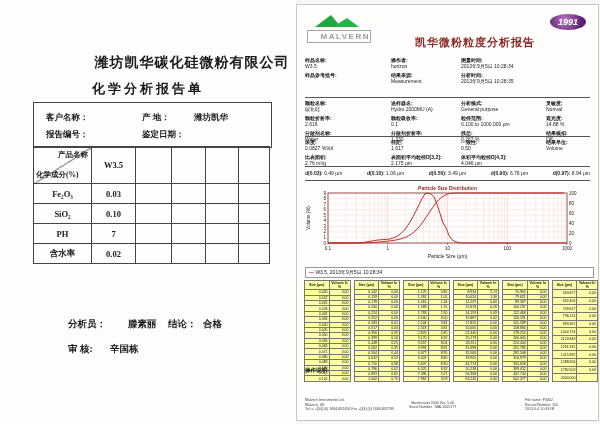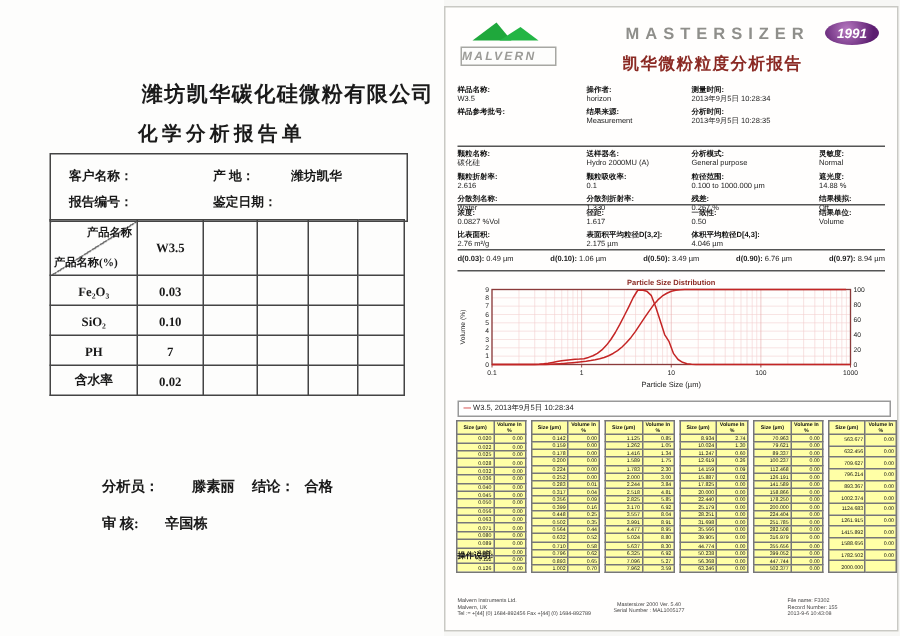--- a/index.html
+++ b/index.html
@@ -13,21 +13,21 @@
   .chemtbl{position:absolute;left:33px;top:146px;border-collapse:collapse;table-layout:fixed;}
   .chemtbl td{border:1px solid #444;font-size:8.5px;font-weight:bold;text-align:center;padding:0;height:19px;}
   .chemtbl td.diag{position:relative;height:36px;background:
      linear-gradient(to bottom right, rgba(0,0,0,0) 49.4%, #555 49.4%, #555 50.8%, rgba(0,0,0,0) 50.8%);}
   .diag .tr{position:absolute;top:3px;right:3px;font-size:7.5px;text-align:center;}
   .diag .bl{position:absolute;bottom:3px;left:2px;font-size:7.5px;}
   .lp .sign{position:absolute;font-size:9.5px;font-weight:bold;white-space:nowrap;}
   
   .rp{position:absolute;left:296px;top:4px;width:301px;height:415px;background:#fffefd;border:1px solid #c9c9c4;}
   .mlogo{position:absolute;left:10px;top:8px;width:64px;}
-  .mlogo .word{border:1.5px solid #a7a7a3;color:#9b9b97;font-size:8px;font-weight:bold;letter-spacing:1.5px;text-align:left;padding:1px 0;margin-top:-2px;background:#fdfdfc;font-style:italic;}
+  .mlogo .word{border:1.5px solid #a7a7a3;color:#9b9b97;font-size:8px;font-weight:bold;letter-spacing:1.5px;text-align:right;padding:1px 0;margin-top:-2px;background:#fdfdfc;}
   .mastersizer{position:absolute;left:120px;top:12px;font-size:11px;font-weight:bold;letter-spacing:4px;color:#8f8f8b;white-space:nowrap;}
   .badge2000{position:absolute;left:253px;top:9px;width:36px;height:16px;border-radius:50%;background:radial-gradient(circle at 40% 35%, #b678c0, #5c1d70 75%);color:#fff;font-size:9px;font-style:italic;font-weight:bold;text-align:center;line-height:16px;}
   .rpttitle{position:absolute;left:118px;top:30px;font-size:11px;font-weight:bold;color:#8b2a24;letter-spacing:1px;}
   .meta{position:absolute;left:8px;width:285px;}
   .meta .mrow{display:grid;margin-bottom:3px;}
   .mlabel{font-size:5px;font-weight:bold;color:#111;line-height:6px;white-space:nowrap;}
   .mval{font-size:5px;color:#222;line-height:6px;white-space:nowrap;}
   .sep{position:absolute;left:8px;width:285px;border-top:1px solid #555;}
   .dvals{position:absolute;left:8px;width:285px;display:flex;justify-content:space-between;font-size:5px;color:#222;}
   .dvals b{font-weight:bold;}
@@ -64,21 +64,21 @@
         <col style="width:44px">
         <col style="width:36px">
         <col style="width:34px">
         <col style="width:33px">
         <col style="width:31px">
       </colgroup>
     <tbody id="chem-tbody">
         <tr>
     <td class="diag">
       <span class="tr">产品名称</span>
-      <span class="bl">产品名称(%)</span>
+      <span class="bl">化学成分(%)</span>
           </td>
     <td>W3.5</td>
           <td></td>
           <td></td>
           <td></td>
           <td></td>
         </tr>
         <tr>
       <td>Fe₂O₃</td>
       <td>0.03</td>
@@ -123,21 +123,20 @@
 </div>
 
 <div class="rp">
   <div class="mlogo">
     <svg width="64" height="15" viewBox="0 0 64 15">
       <polygon points="8,14 24,2 34,14" fill="#1fa83c"></polygon>
       <polygon points="26,14 40,5 52,14" fill="#23b545"></polygon>
     </svg>
     <div class="word">MALVERN</div>
   </div>
-  <div class="mastersizer">MASTERSIZER</div>
   <div class="badge2000">1991</div>
   <div class="rpttitle">凯华微粉粒度分析报告</div>
 
   <div class="meta" id="meta-s1" style="top:52px">
       <div class="mrow" style="grid-template-columns:86px 70px 1fr">
         <div class="mcell">
                 <div class="mlabel">样品名称:</div>
                 <div class="mval">W3.5</div>
         </div>
         <div class="mcell">

